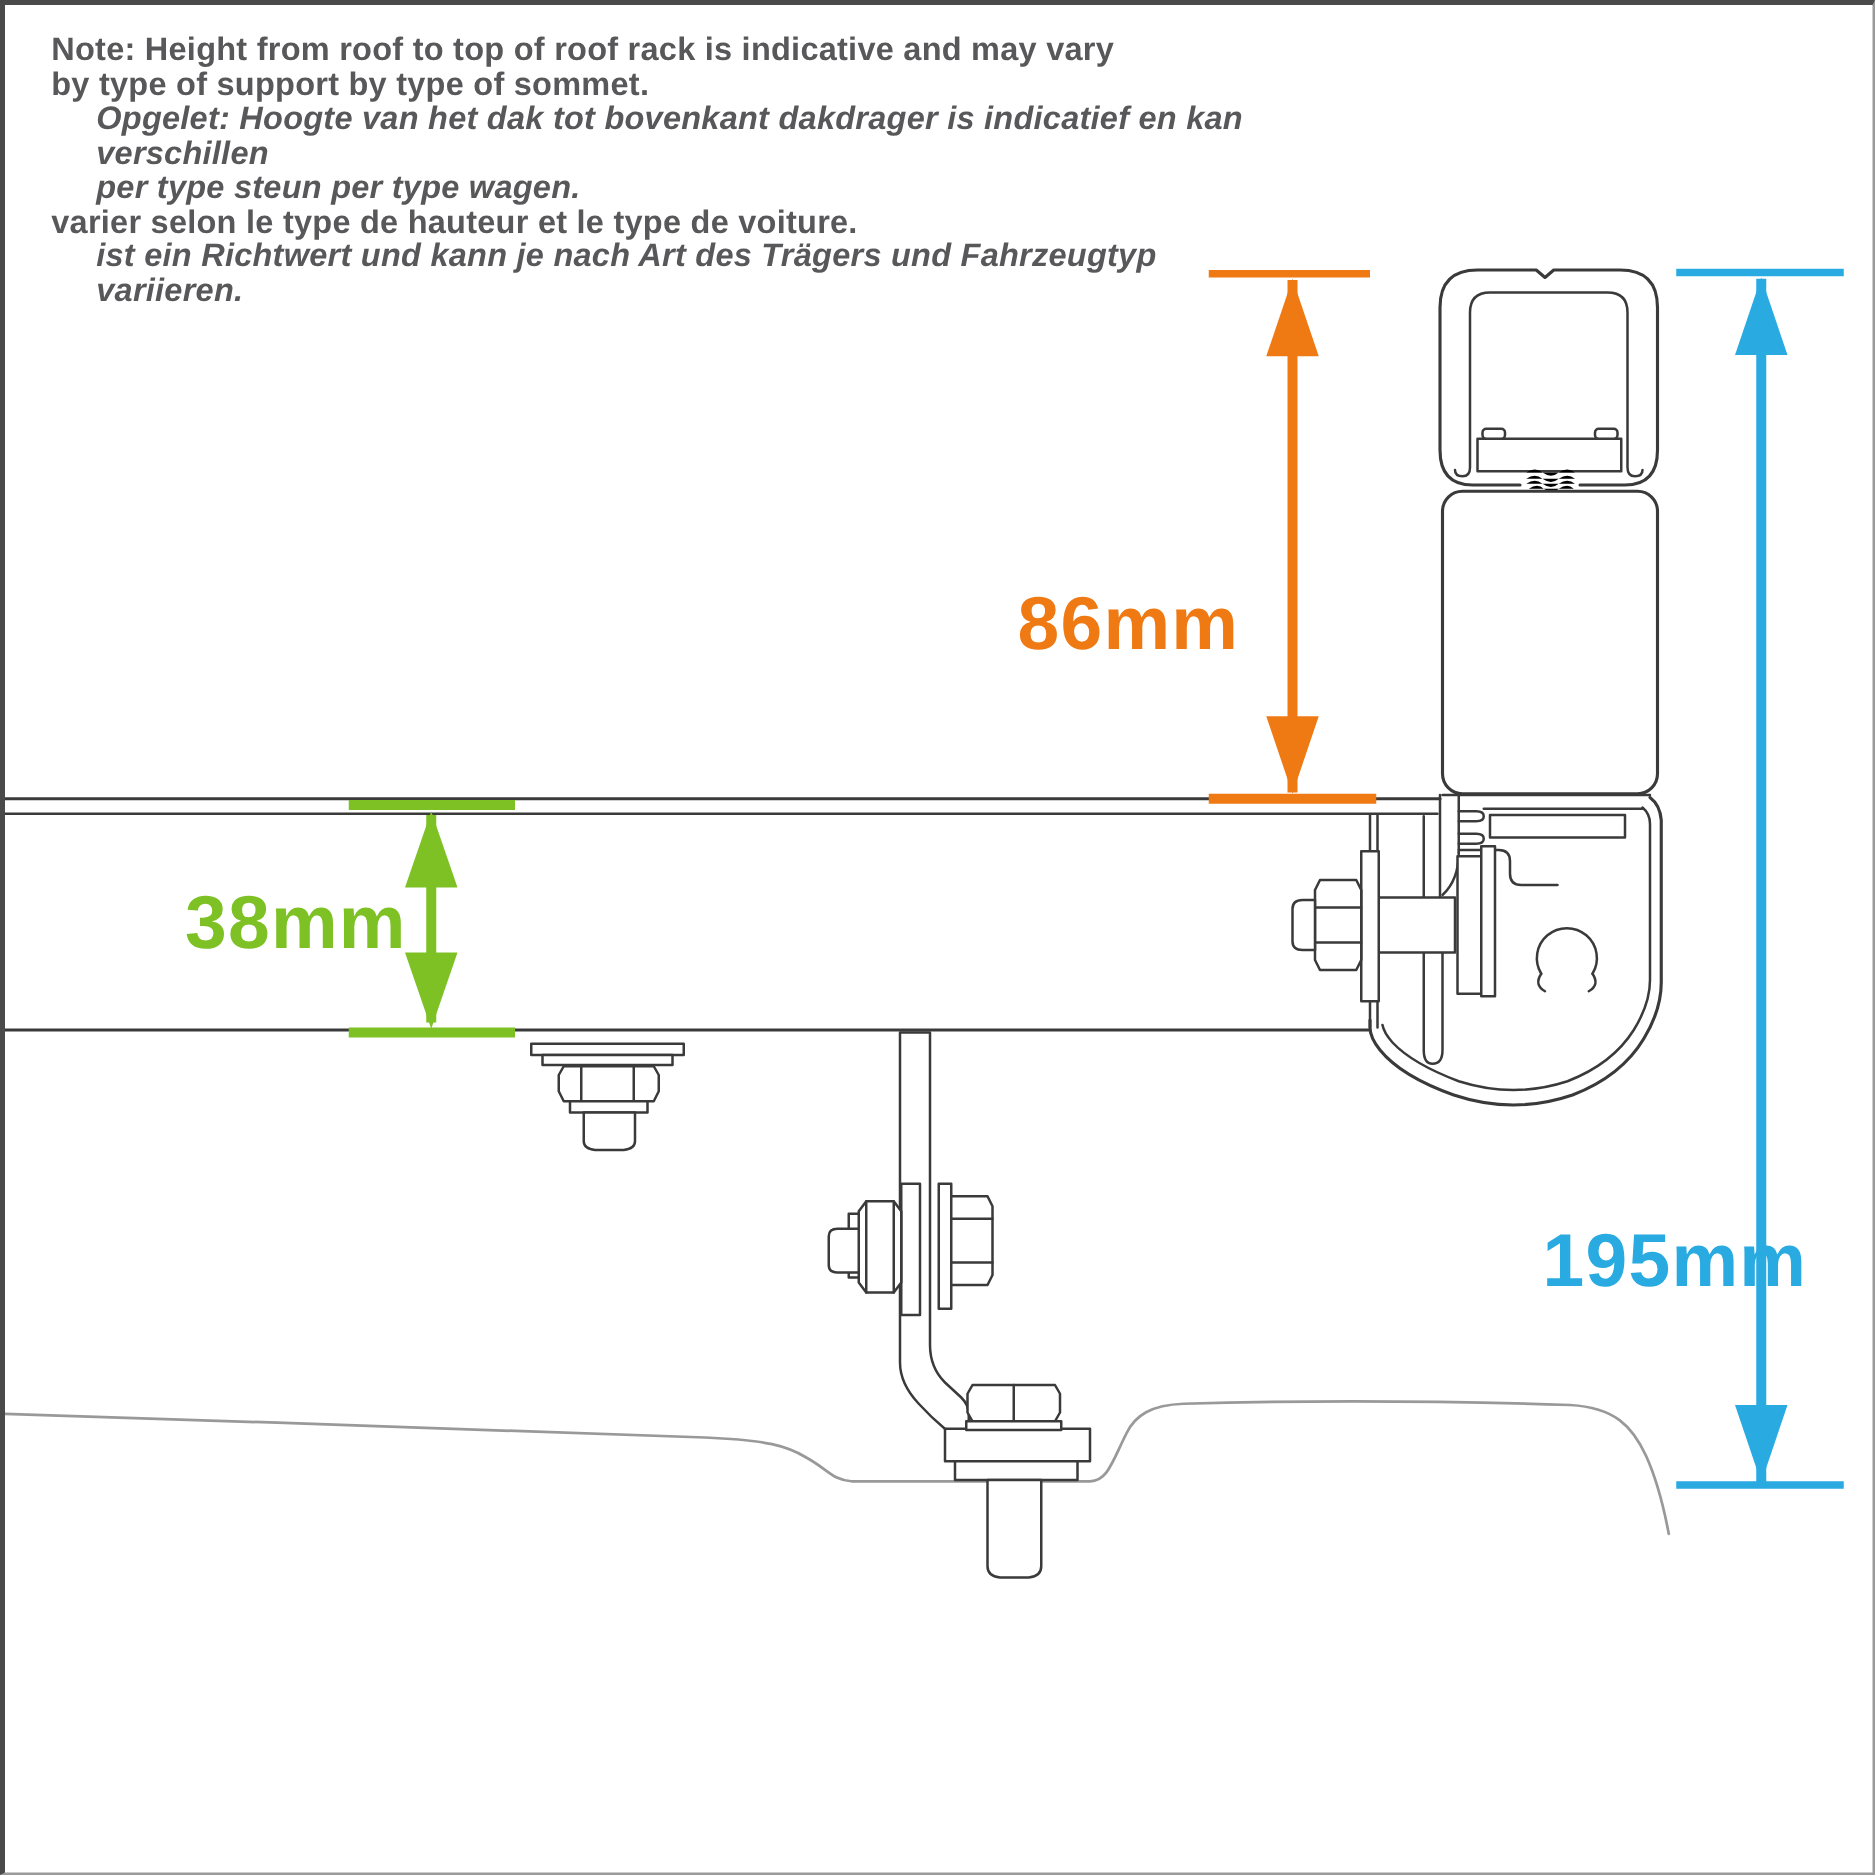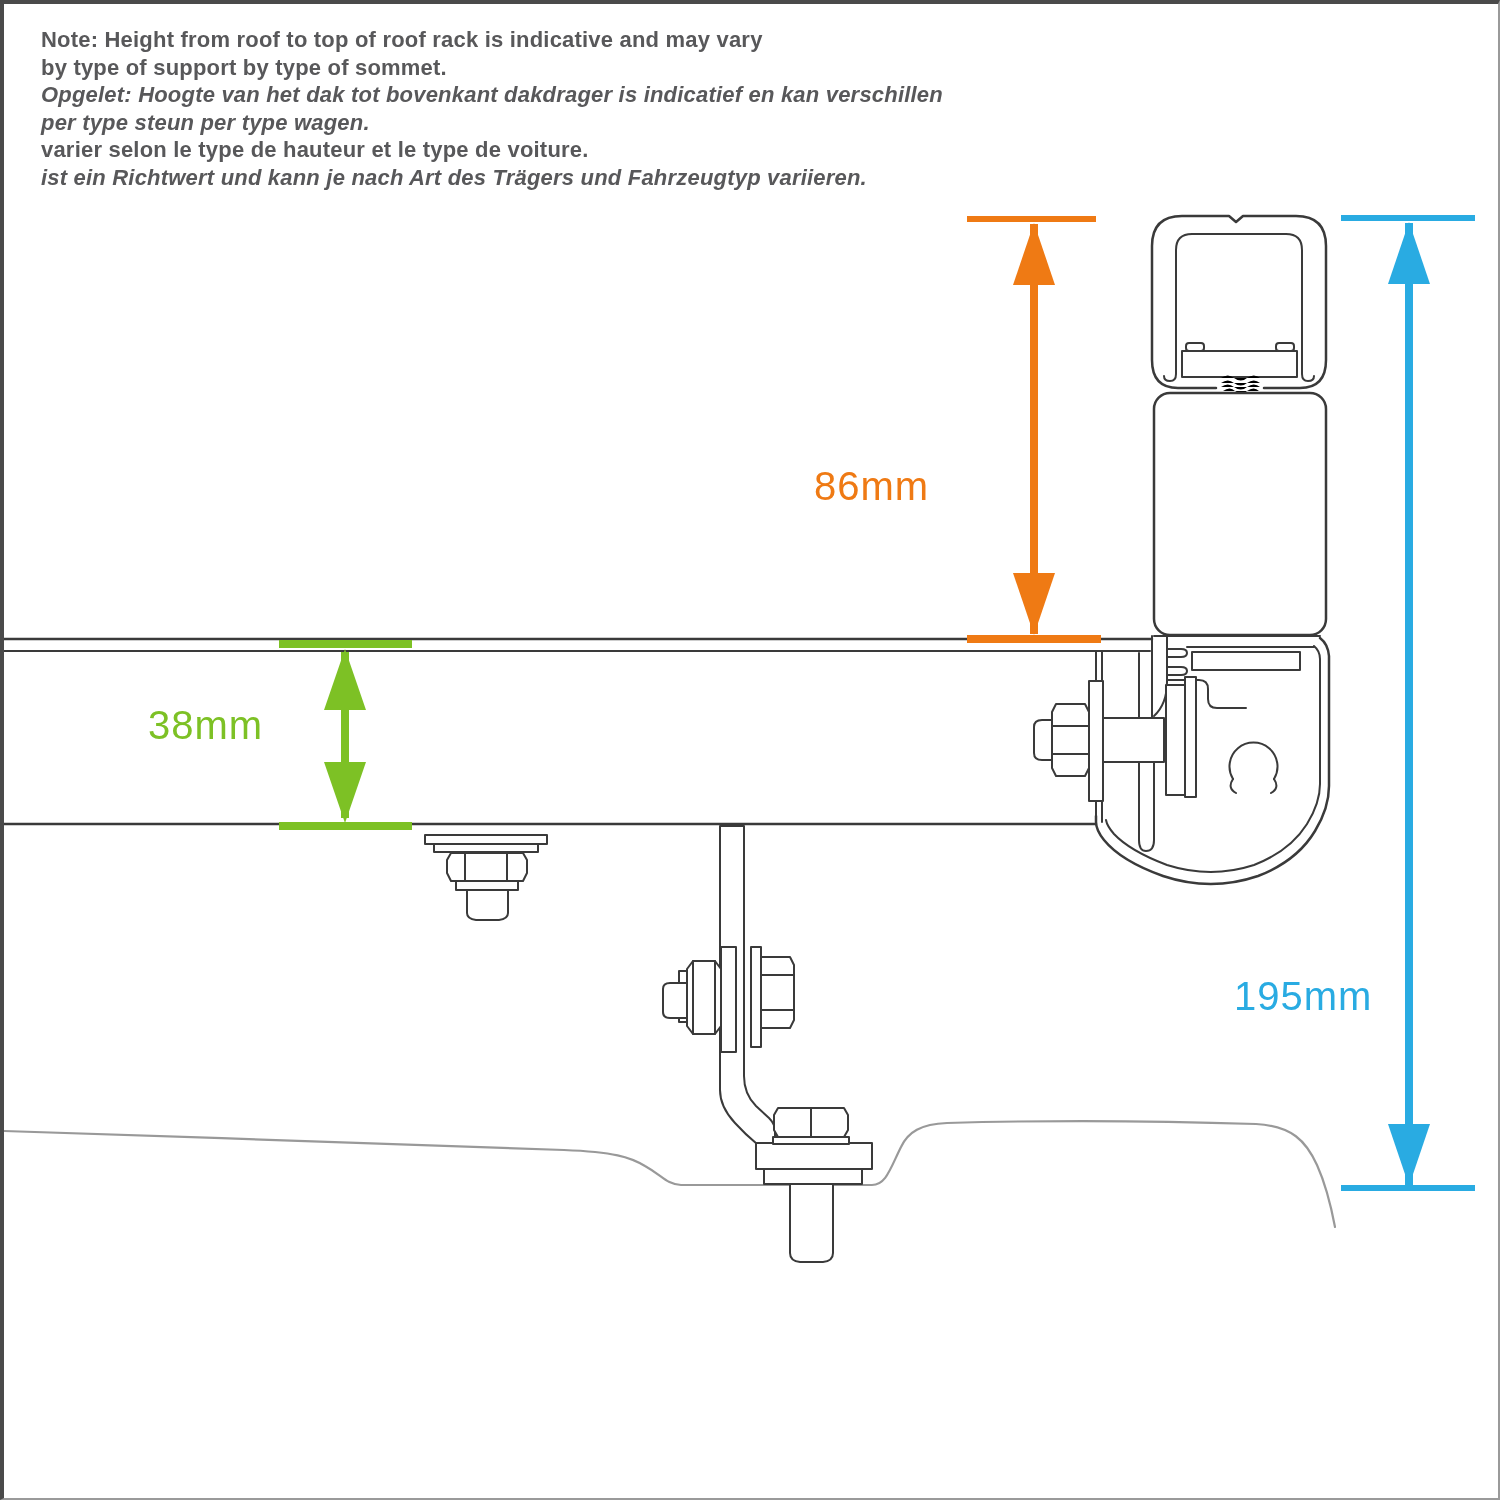--- a/index.html
+++ b/index.html
@@ -1,23 +1,23 @@
 <!DOCTYPE html>
 <html style="--orange: #EF7A14; --green: #7DC125; --blue: #29ABE2; --note-text: #58585A; --line: #3A3A3A; --roof-line: #999999;"><head>
 <meta charset="utf-8">
 <style>
   html,body{margin:0;padding:0;background:#fff;font-family:"Liberation Sans",sans-serif;}
   .frame{position:relative;width:1500px;height:1500px;box-sizing:border-box;background:#fff;
          border-left:4px solid #4a4a4a;border-top:4px solid #4a4a4a;
          border-right:2px solid #9a9a9a;border-bottom:2px solid #9a9a9a;overflow:hidden;}
   .diagram-svg{position:absolute;left:0;top:0;width:1494px;height:1494px;}
   .note{position:absolute;left:37px;top:22px;width:990px;color:var(--note-text,#58585A);
-        font-size:22px;line-height:27.5px;font-weight:700;letter-spacing:.2px;}
-  .note .it{font-style:italic;}
-  .dim-label{position:absolute;font-size:40px;font-weight:400;letter-spacing:1px;white-space:nowrap;}
+        font-size:26px;line-height:27.5px;font-weight:700;letter-spacing:.2px;}
+  .note .it{font-style:italic;margin-left:36px;}
+  .dim-label{position:absolute;font-size:60px;font-weight:700;letter-spacing:1px;white-space:nowrap;}
   .dim-orange{color:var(--orange,#EF7A14);left:810px;top:460px;}
   .dim-green{color:var(--green,#7DC125);left:144px;top:699px;}
   .dim-blue{color:var(--blue,#29ABE2);left:1230px;top:970px;}
   
   .ln{stroke:var(--line,#3a3a3a);fill:none;stroke-width:2;stroke-linecap:round;stroke-linejoin:round;}
   .ln25{stroke-width:2.5;}
   .ln1{stroke-width:1.2;}
   .wf{fill:#fff;stroke:var(--line,#3a3a3a);stroke-width:2;stroke-linejoin:round;}
   .wf25{stroke-width:2.5;}
   .roof{stroke:var(--roof-line,#999);fill:none;stroke-width:2.2;stroke-linecap:round;}

